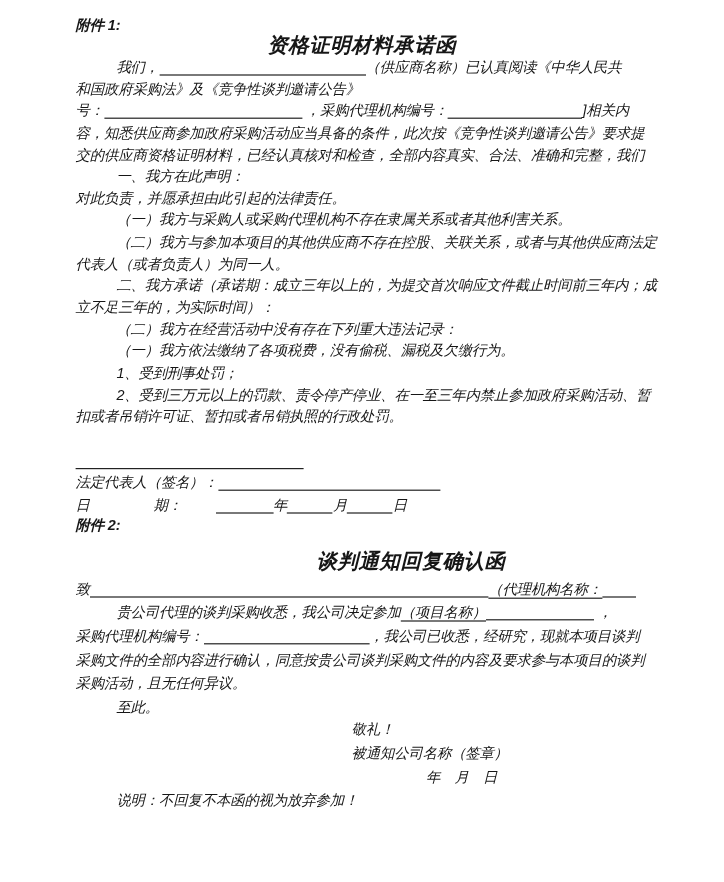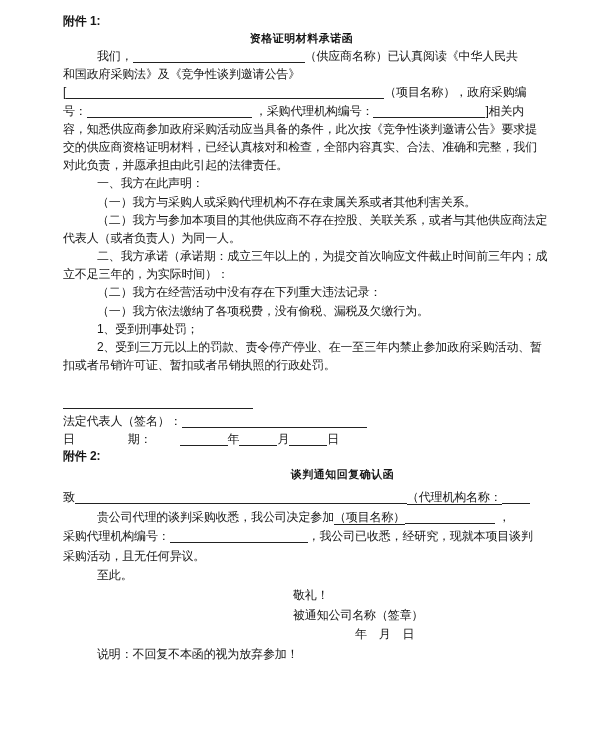--- a/index.html
+++ b/index.html
@@ -4,69 +4,69 @@
 <style>
   html,body{margin:0;padding:0;}
   body{
     width:603px;height:735px;background:#ffffff;overflow:hidden;
     font-family:"Liberation Sans","DejaVu Sans",sans-serif;
     color:#161616;
   }
   .page{
     width:477px;height:722px;
     padding:13px 63px 0 63px;
-    font-size:12px;letter-spacing:-0.15px;
+    font-size:12px;letter-spacing:-0.15px;font-style:italic;
   }
   .ln{white-space:nowrap;position:relative;}
   .lnA{height:18.2px;line-height:18.2px;}
   .lnB{height:19.6px;line-height:19.6px;}
   .hd{height:16px;line-height:16px;font-weight:bold;}
-  .tt{height:18px;line-height:18px;font-weight:bold;text-align:center;font-size:11px;letter-spacing:0.5px;}
+  .tt{height:18px;line-height:18px;font-weight:bold;text-align:center;font-size:17px;letter-spacing:0.5px;}
   .tt2{height:24px;line-height:20px;}
-  .shift{left:41px;}
+  .shift{left:41px;margin-top:12px;}
   .ind{padding-left:34px;}
   .sal{padding-left:230px;}
   .ymd{padding-left:292px;}
   .sp{height:19px;}
   .bl{display:inline-block;height:13px;border-bottom:1px solid #222222;vertical-align:-3px;}
   .gap{display:inline-block;height:1px;}
   .ul{border-bottom:1px solid #222222;}
 </style>
 </head>
 <body>
 
 <div class="page">
     <div class="ln hd"><span>附件 1:</span></div>
     <div class="ln tt"><span>资格证明材料承诺函</span></div>
     <div class="ln lnA ind"><span>我们，</span><span class="bl" style="width: 172px;"></span><span>（供应商名称）已认真阅读《中华人民共</span></div>
     <div class="ln lnA"><span>和国政府采购法》及《竞争性谈判邀请公告》</span></div>
-    <div class="ln lnA"><span>[</span><span class="bl" style="width: 318px;"></span><span>（项目名称），政府采购编</span></div>
     <div class="ln lnA"><span>号：</span><span class="bl" style="width: 165px;"></span><span> ，采购代理机构编号：</span><span class="bl" style="width: 112px;"></span><span>]相关内</span></div>
     <div class="ln lnA"><span>容，知悉供应商参加政府采购活动应当具备的条件，此次按《竞争性谈判邀请公告》要求提</span></div>
     <div class="ln lnA"><span>交的供应商资格证明材料，已经认真核对和检查，全部内容真实、合法、准确和完整，我们</span></div>
+    <div class="ln lnA ind"><span>一、我方在此声明：</span></div>
     <div class="ln lnA"><span>对此负责，并愿承担由此引起的法律责任。</span></div>
-    <div class="ln lnA ind"><span>一、我方在此声明：</span></div>
     <div class="ln lnA ind"><span>（一）我方与采购人或采购代理机构不存在隶属关系或者其他利害关系。</span></div>
     <div class="ln lnA ind"><span>（二）我方与参加本项目的其他供应商不存在控股、关联关系，或者与其他供应商法定</span></div>
     <div class="ln lnA"><span>代表人（或者负责人）为同一人。</span></div>
     <div class="ln lnA ind"><span>二、我方承诺（承诺期：成立三年以上的，为提交首次响应文件截止时间前三年内；成</span></div>
     <div class="ln lnA"><span>立不足三年的，为实际时间）：</span></div>
     <div class="ln lnA ind"><span>（二）我方在经营活动中没有存在下列重大违法记录：</span></div>
     <div class="ln lnA ind"><span>（一）我方依法缴纳了各项税费，没有偷税、漏税及欠缴行为。</span></div>
     <div class="ln lnA ind"><span>1、受到刑事处罚；</span></div>
     <div class="ln lnA ind"><span>2、受到三万元以上的罚款、责令停产停业、在一至三年内禁止参加政府采购活动、暂</span></div>
     <div class="ln lnA"><span>扣或者吊销许可证、暂扣或者吊销执照的行政处罚。</span></div>
     <div class="ln sp"></div>
     <div class="ln lnA"><span class="bl" style="width: 190px;"></span></div>
     <div class="ln lnA"><span>法定代表人（签名）：</span><span class="bl" style="width: 185px;"></span></div>
     <div class="ln lnA"><span>日</span><span class="gap" style="width: 53px;"></span><span>期：</span><span class="gap" style="width: 28px;"></span><span class="bl" style="width: 48px;"></span><span>年</span><span class="bl" style="width: 38px;"></span><span>月</span><span class="bl" style="width: 38px;"></span><span>日</span></div>
     <div class="ln hd"><span>附件 2:</span></div>
     <div class="ln tt tt2 shift"><span>谈判通知回复确认函</span></div>
     <div class="ln lnB"><span>致</span><span class="bl" style="width: 332px;"></span><span class="ul">（代理机构名称：</span><span class="bl" style="width: 28px;"></span></div>
     <div class="ln lnB ind"><span>贵公司代理的谈判采购收悉，我公司决定参加</span><span class="ul">（项目名称）</span><span class="bl" style="width: 90px;"></span><span> ，</span></div>
     <div class="ln lnB"><span>采购代理机构编号：</span><span class="bl" style="width: 138px;"></span><span>，我公司已收悉，经研究，现就本项目谈判</span></div>
+    <div class="ln lnB"><span>采购文件的全部内容进行确认，同意按贵公司谈判采购文件的内容及要求参与本项目的谈判</span></div>
     <div class="ln lnB"><span>采购活动，且无任何异议。</span></div>
     <div class="ln lnB ind"><span>至此。</span></div>
     <div class="ln lnB sal"><span>敬礼！</span></div>
     <div class="ln lnB sal"><span>被通知公司名称（签章）</span></div>
     <div class="ln lnB ymd"><span>年　月　日</span></div>
     <div class="ln lnB ind"><span>说明：不回复不本函的视为放弃参加！</span></div>
   </div>
 
 </body></html>

